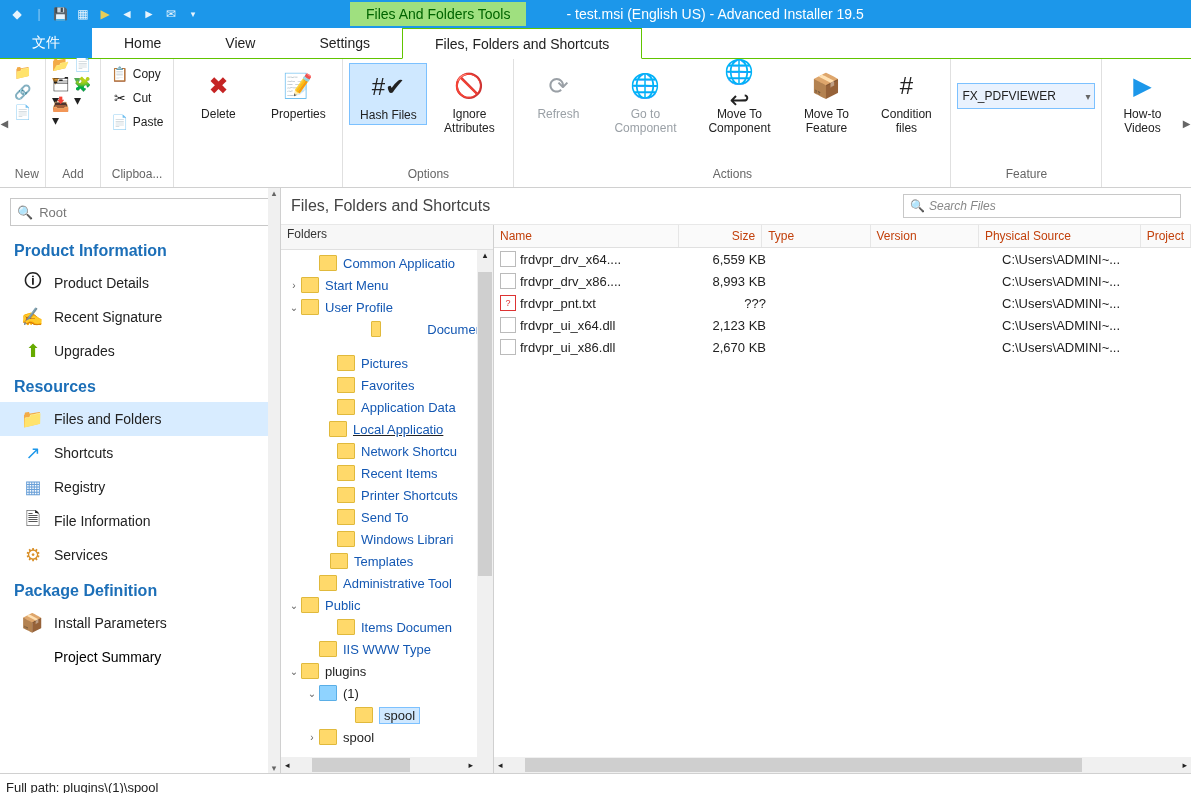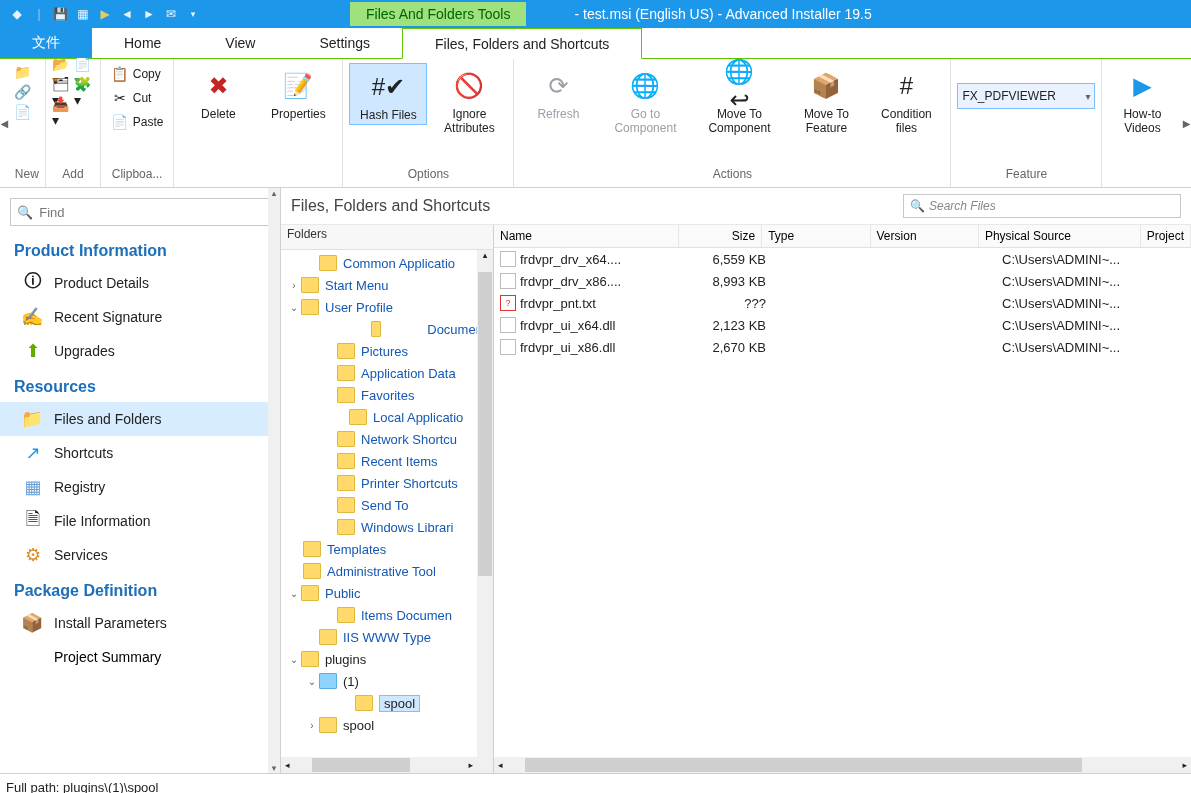--- a/index.html
+++ b/index.html
@@ -1,19 +1,19 @@
 <!DOCTYPE html>
 <html><head>
 <meta charset="utf-8">
 <style>
   html,body{margin:0;padding:0;font-family:"Segoe UI",Tahoma,sans-serif;font-size:13px;color:#222;background:#fff;width:1191px;height:793px;overflow:hidden}
   .titlebar{height:28px;background:#1c97ea;display:flex;align-items:center;color:#fff}
   .titlebar .qat{display:flex;align-items:center;gap:4px;padding:0 8px}
   .qat-item{width:18px;height:18px;display:flex;align-items:center;justify-content:center;font-size:12px;color:#fff;opacity:.9}
-  .titlebar .tabtools{background:#9fe07f;color:#006400;padding:4px 16px;margin-left:auto;margin-right:8px;font-size:14px}
+  .titlebar .tabtools{background:#9fe07f;color:#006400;padding:4px 16px;margin-left:auto;margin-right:0;font-size:14px}
   .titlebar .title{flex:1;text-align:left;padding-left:40px;font-size:14px}
   .menubar{height:30px;display:flex;align-items:stretch;border-bottom:1px solid #61c400;background:#fff}
   .menubar .mtab{padding:0 32px;display:flex;align-items:center;font-size:14px;cursor:pointer;position:relative}
   .menubar .mtab.file{background:#1c97ea;color:#fff}
   .menubar .mtab.active{border:1px solid #61c400;border-bottom:1px solid #fff;background:#fff;z-index:2;margin-bottom:-1px}
   .ribbon{height:128px;display:flex;border-bottom:1px solid #d0d0d0}
   .ribbon-scroll{width:14px;display:flex;align-items:center;justify-content:center;color:#666;font-size:10px}
   .rb-group{display:flex;flex-direction:column;border-right:1px solid #e0e0e0}
   .rb-body{flex:1;display:flex;align-items:flex-start;padding:4px 6px;gap:4px}
   .rb-label{height:20px;text-align:center;color:#666;font-size:12px;white-space:nowrap;overflow:hidden;text-overflow:ellipsis}
@@ -54,21 +54,21 @@
   .fico.blue{background:#8fd3ff;border-color:#5aaee6}
   .trow .lbl{color:#1458b3}
   .trow.black .lbl{color:#222}
   .trow.sel .lbl{background:#cfe8ff;border:1px solid #7cc1ff;padding:0 4px}
   .tscroll-v{position:absolute;right:0;top:0;bottom:16px;width:16px;background:#f0f0f0;display:flex;flex-direction:column;align-items:center}
   .tscroll-v .thumb{width:14px;background:#cfcfcf;flex:0 0 60%;margin-top:12px}
   .tscroll-h{position:absolute;left:0;right:16px;bottom:0;height:16px;background:#f0f0f0;display:flex;align-items:center}
   .tscroll-h .thumb{height:14px;background:#cfcfcf;width:50%;margin-left:18px}
   .tscroll-corner{position:absolute;right:0;bottom:0;width:16px;height:16px;background:#f0f0f0}
   .filelist{flex:1;display:flex;flex-direction:column;overflow:hidden;position:relative}
-  .flhdr{display:flex;height:22px;border-bottom:1px solid #e0e0e0;font-size:12px;color:#000000;background:#fafafa}
+  .flhdr{display:flex;height:22px;border-bottom:1px solid #e0e0e0;font-size:12px;color:#c2410c;background:#fafafa}
   .flhdr .col{padding:2px 6px;border-right:1px solid #e6e6e6;display:flex;align-items:center}
   .flbody{flex:1;overflow:hidden}
   .flrow{display:flex;height:22px;align-items:center;font-size:13px}
   .flrow .cell{padding:0 6px;overflow:hidden;text-overflow:ellipsis;white-space:nowrap}
   .flico{width:14px;height:14px;border:1px solid #bbb;margin-right:4px;display:inline-flex;align-items:center;justify-content:center;font-size:9px;flex-shrink:0}
   .flico.miss{border-color:#d33;color:#d33}
   .fl-hscroll{position:absolute;left:0;right:0;bottom:0;height:16px;background:#f0f0f0;display:flex;align-items:center}
   .fl-hscroll .thumb{height:14px;background:#cfcfcf;width:80%;margin-left:18px}
   .status{height:22px;border-top:1px solid #d0d0d0;padding:2px 6px;font-size:13px;display:flex;align-items:center}
   .name-col{width:180px}
@@ -235,21 +235,21 @@
 <div class="mainrow">
 
   <div class="leftnav">
     <div class="navscroll">
         <span>▴</span>
         <span>▾</span>
       </div>
     <div class="findrow">
       <div class="findbox">
         <span class="ic">🔍</span>
-        <span>Find</span>
+        <span>Root</span>
       </div>
     </div>
     <div class="navinner">
       <div class="navhead">Product Information</div>
       <div class="navitem">
           <span class="navico">🛈</span>
           <span>Product Details</span>
         </div>
       <div class="navitem">
           <span class="navico">✍</span>
@@ -322,36 +322,36 @@
               <div class="trow" style="padding-left: 6px;">
                 <span class="twist">⌄</span>
                 <span class="fico"></span>
                 <span class="lbl">User Profile</span>
               </div>
               <div class="trow" style="padding-left: 42px; gap: 40px;">
                 <span class="twist"></span>
                 <span class="fico"></span>
                 <span class="lbl">Documents</span>
               </div>
-              <div class="trow" style="padding-left: 42px;">
+              <div class="trow" style="padding-left: 42px; margin-top: 12px;">
                 <span class="twist"></span>
                 <span class="fico"></span>
                 <span class="lbl">Pictures</span>
               </div>
               <div class="trow" style="padding-left: 42px;">
                 <span class="twist"></span>
                 <span class="fico"></span>
+                <span class="lbl">Favorites</span>
+              </div>
+              <div class="trow" style="padding-left: 42px;">
+                <span class="twist"></span>
+                <span class="fico"></span>
                 <span class="lbl">Application Data</span>
               </div>
-              <div class="trow" style="padding-left: 42px;">
-                <span class="twist"></span>
-                <span class="fico"></span>
-                <span class="lbl">Favorites</span>
-              </div>
-              <div class="trow" style="padding-left: 54px;">
+              <div class="trow" style="padding-left: 34px; text-decoration: underline;">
                 <span class="twist"></span>
                 <span class="fico"></span>
                 <span class="lbl">Local Applicatio</span>
               </div>
               <div class="trow" style="padding-left: 42px;">
                 <span class="twist"></span>
                 <span class="fico"></span>
                 <span class="lbl">Network Shortcu</span>
               </div>
               <div class="trow" style="padding-left: 42px;">
@@ -367,26 +367,26 @@
               <div class="trow" style="padding-left: 42px;">
                 <span class="twist"></span>
                 <span class="fico"></span>
                 <span class="lbl">Send To</span>
               </div>
               <div class="trow" style="padding-left: 42px;">
                 <span class="twist"></span>
                 <span class="fico"></span>
                 <span class="lbl">Windows Librari</span>
               </div>
-              <div class="trow" style="padding-left: 8px;">
+              <div class="trow" style="padding-left: 35px;">
                 <span class="twist"></span>
                 <span class="fico"></span>
                 <span class="lbl">Templates</span>
               </div>
-              <div class="trow" style="padding-left: 8px;">
+              <div class="trow" style="padding-left: 24px;">
                 <span class="twist"></span>
                 <span class="fico"></span>
                 <span class="lbl">Administrative Tool</span>
               </div>
               <div class="trow" style="padding-left: 6px;">
                 <span class="twist">⌄</span>
                 <span class="fico"></span>
                 <span class="lbl">Public</span>
               </div>
               <div class="trow" style="padding-left: 42px;">

